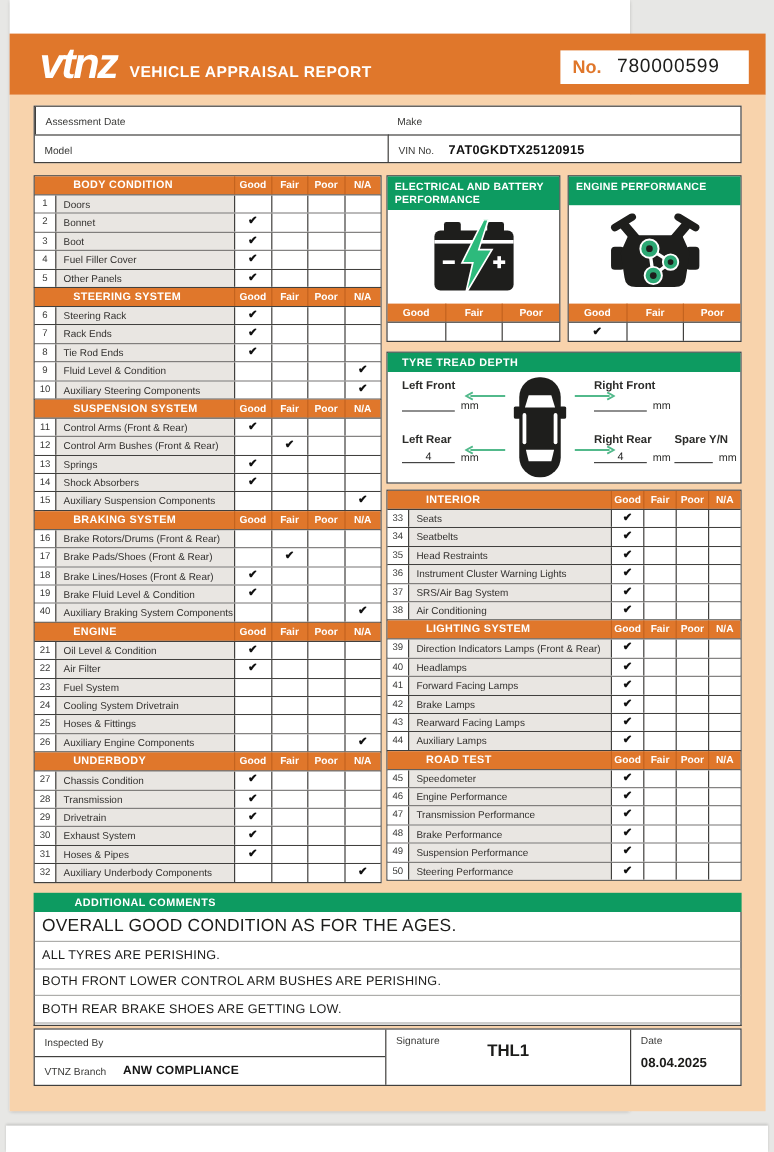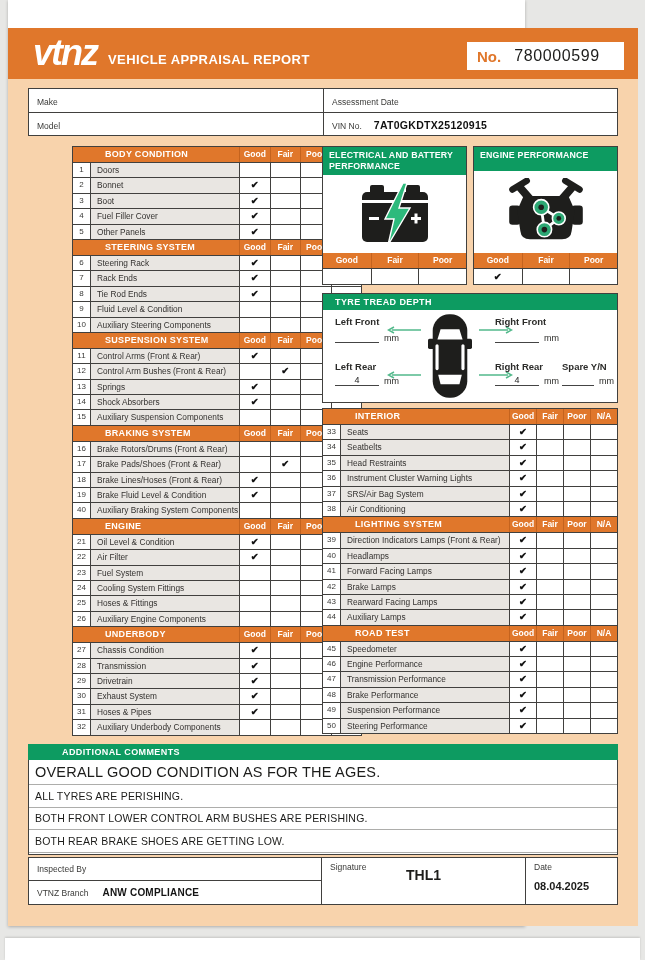--- a/index.html
+++ b/index.html
@@ -28,21 +28,21 @@
   .body-area { position:absolute; left:0; top:79px; width:630px; height:847px; background:#F8D3AC; }
 
   .info-table { position:absolute; left:20px; top:9px; width:590px; height:48px; background:#fff; border:1px solid #41403E; display:grid; grid-template-columns:294px 294px; grid-template-rows:23px 23px; }
   .info-cell { font-size:8.5px; color:#3a3a38; padding:6px 0 0 8px; }
   .info-cell.r { border-left:1px solid #41403E; }
   .info-cell.b { border-top:1px solid #41403E; }
   .info-cell .val { font-size:10.5px; font-weight:bold; color:#101010; margin-left:12px; letter-spacing:.3px; }
   .vin-row { display:flex; align-items:baseline; }
 
   .columns { position:absolute; left:20px; top:67px; width:590px; height:595px; }
-  .left-col  { position:absolute; left:0; top:0; width:290px;margin-left:44px; }
+  .left-col  { position:absolute; left:0; top:0; width:290px; }
   .right-col { position:absolute; left:294px; top:0; width:296px; }
 
   
   .sec { border:1px solid #41403E; background:#fff; }
   .sec + .sec { margin-top:-1px; }
   .sec-head, .sec-row { display:grid; }
   .sec.left .sec-head, .sec.left .sec-row { grid-template-columns:17px 149px 30.5px 30.5px 30.5px 30.5px; }
   .sec.right .sec-head, .sec.right .sec-row { grid-template-columns:17px 169px 27px 27px 27px 27px; }
   .sec-head { height:15px; background:#E0772B; }
   .sec-title { grid-column:1 / 3; color:#fff; font-weight:bold; font-size:9px; line-height:15px; padding-left:32px; letter-spacing:.3px; white-space:nowrap; overflow:hidden; }
@@ -109,26 +109,26 @@
     <div class="banner-title">VEHICLE APPRAISAL REPORT</div>
     <div class="no-box">
       <span class="no-label">No.</span>
       <span class="no-value">780000599</span>
     </div>
   </div>
 
   <div class="body-area">
 
     <div class="info-table">
+      <div class="info-cell r">
+        <span>Assessment Date</span>
+        <span class="val"></span>
+      </div>
       <div class="info-cell">
         <span>Make</span>
-        <span class="val"></span>
-      </div>
-      <div class="info-cell r">
-        <span>Assessment Date</span>
         <span class="val"></span>
       </div>
       <div class="info-cell b">
         <span>Model</span>
         <span class="val"></span>
       </div>
       <div class="info-cell r b vin-row">
         <span>VIN No.</span>
         <span class="val">7AT0GKDTX25120915</span>
       </div>
@@ -359,21 +359,21 @@
             <div class="sec-row">
               <div class="cell num">23</div>
               <div class="cell name">Fuel System</div>
               <div class="cell rate"></div>
               <div class="cell rate"></div>
               <div class="cell rate"></div>
               <div class="cell rate"></div>
             </div>
             <div class="sec-row">
               <div class="cell num">24</div>
-              <div class="cell name">Cooling System Fittings</div>
+              <div class="cell name">Cooling System Drivetrain</div>
               <div class="cell rate"></div>
               <div class="cell rate"></div>
               <div class="cell rate"></div>
               <div class="cell rate"></div>
             </div>
             <div class="sec-row">
               <div class="cell num">25</div>
               <div class="cell name">Hoses &amp; Fittings</div>
               <div class="cell rate"></div>
               <div class="cell rate"></div>

